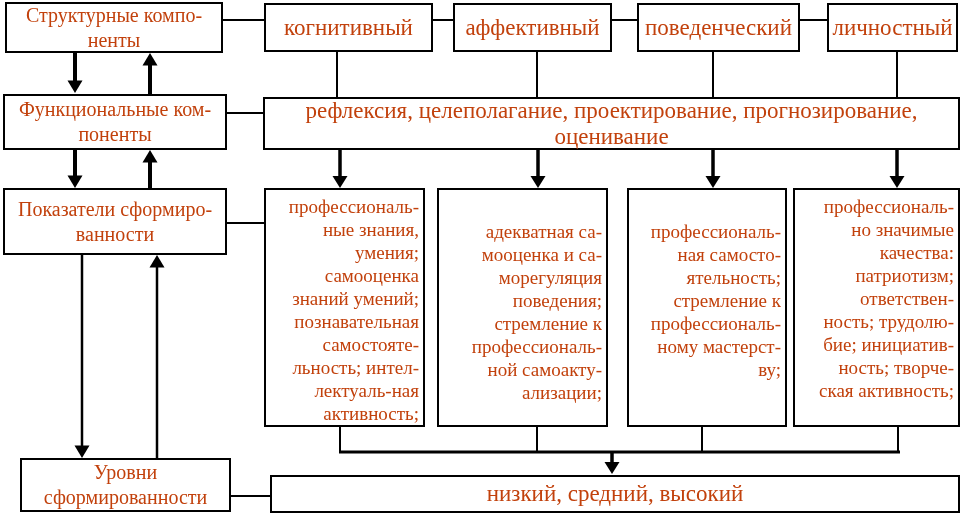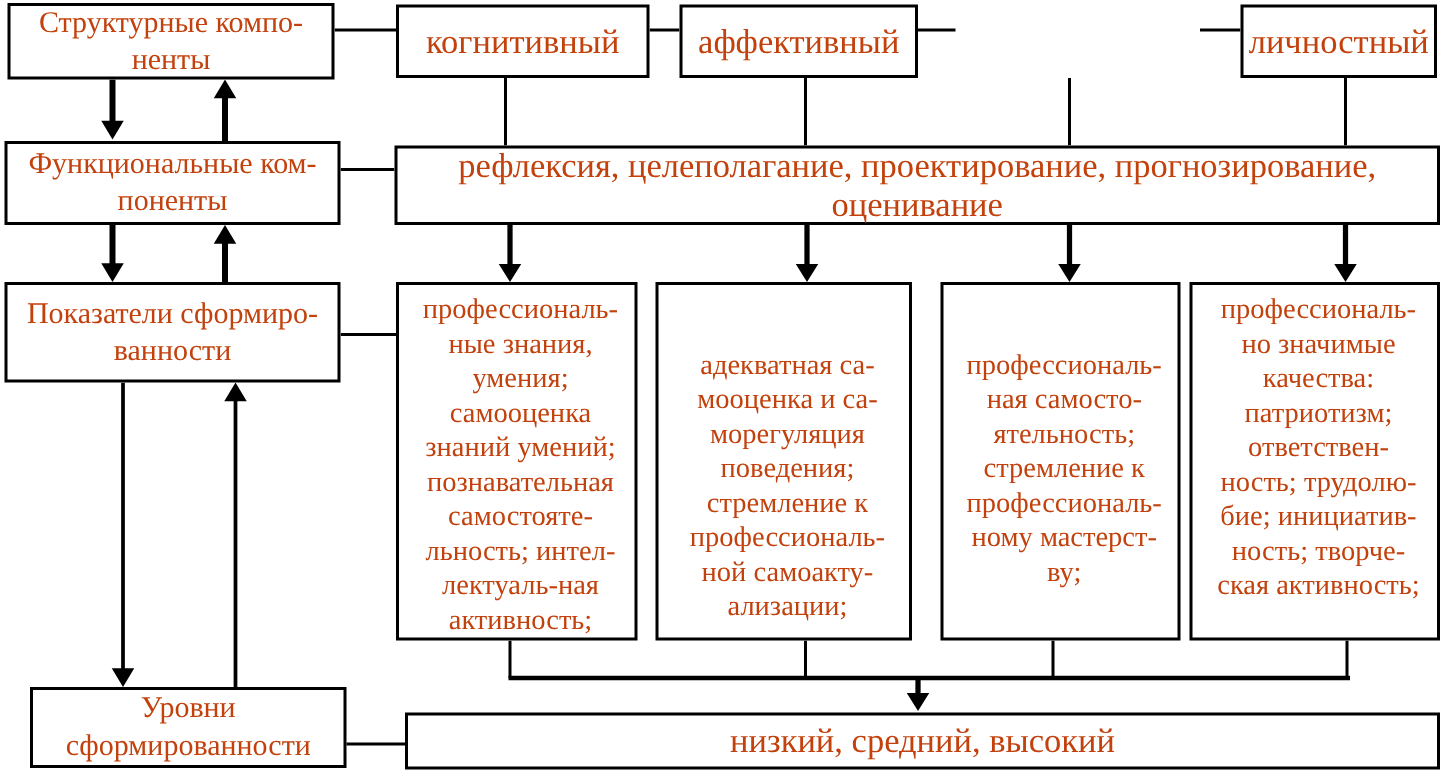--- a/index.html
+++ b/index.html
@@ -15,22 +15,22 @@
   .w3{stroke-width:3px;}
   .w35{stroke-width:3.5px;}
   .w4{stroke-width:4px;}
   .box{
     position:absolute;border:2px solid #000;background:#fff;box-sizing:border-box;
     white-space:pre-line;
   }
   .center{display:flex;align-items:center;justify-content:center;text-align:center;}
   .hd{font-size:20px;line-height:25px;}
   .bar{font-size:23px;}
-  .ind{font-size:19px;line-height:23px;text-align:center;padding:5px 4px 0 9px;}
-  .ind.low{padding-top:42px;}
+  .ind{font-size:19px;line-height:23px;text-align:right;padding:5px 4px 0 9px;}
+  .ind.low{padding-top:30px;}
 </style>
 </head>
 <body>
 
 <div class="canvas">
 
   <svg class="connectors" viewBox="0 0 964 515">
 
     <g>
       <line class="w2" x1="223" y1="20" x2="264" y2="20"></line>
@@ -104,20 +104,21 @@
   <div class="box center hd" style="left:3px;top:94px;width:224px;height:56px">Функциональные ком-
 поненты</div>
 
   <div class="box center hd" style="left:20px;top:458px;width:211px;height:54px;border-width:2.5px">Уровни
 сформированности</div>
 
   <div class="box center bar" style="left:264px;top:3px;width:169px;height:49px">когнитивный</div>
 
   <div class="box center bar" style="left:453px;top:3px;width:159px;height:49px">аффективный</div>
 
+  <div class="box center bar" style="left:637px;top:3px;width:163px;height:49px">поведенческий</div>
 
   <div class="box center bar" style="left:827px;top:3px;width:131px;height:49px">личностный</div>
 
   <div class="box center bar" style="left:263px;top:97px;width:697px;height:53px">рефлексия, целеполагание, проектирование, прогнозирование, оценивание</div>
 
   <div class="box ind" style="left:264px;top:188px;width:161px;height:239px">профессиональ-
 ные знания,
 умения;
 самооценка
 знаний умений;

